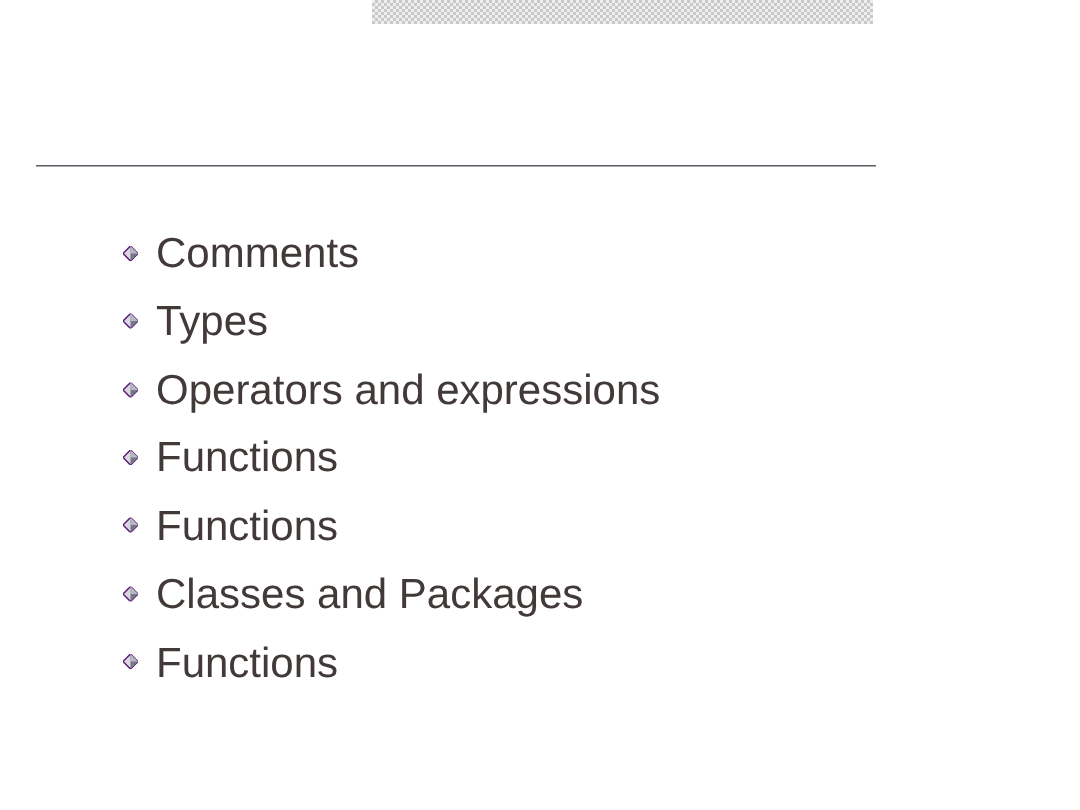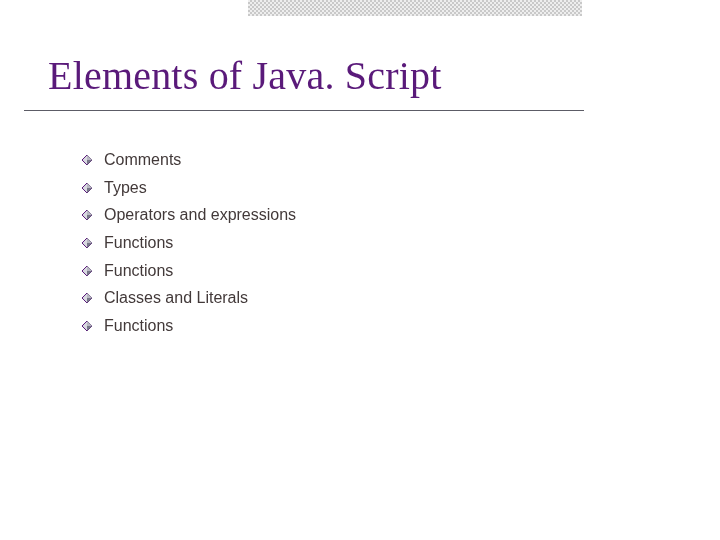--- a/index.html
+++ b/index.html
@@ -49,41 +49,40 @@
   }
   .list {
     position: absolute;
     left: 82px;
     top: 148px;
   }
   .list-item {
     display: flex;
     align-items: center;
     margin-bottom: 4px;
-    font-size: 16px;
+    font-size: 28px;
     color: #423939;
     line-height: 1.48;
   }
   .bullet-icon {
     width: 10px;
     height: 10px;
     margin-right: 12px;
     flex-shrink: 0;
   }
   .bullet-icon svg {
     display: block;
   }
 </style>
 </head>
 <body>
 <div class="slide">
 
   <div class="top-bar"></div>
 
-  <div class="title">Elements of Java. Script</div>
 
   <div class="rule"></div>
 
   <div class="list">
 
   <div class="list-item">
         <span class="bullet-icon">
           <svg viewBox="0 0 10 10" width="10" height="10">
   <polygon points="5,0 10,5 5,10 0,5" fill="#d8d8e0" stroke="#5a1a7a" stroke-width="1"></polygon>
   <polygon points="5,0 10,5 5,10" fill="#777788"></polygon>
@@ -133,21 +132,21 @@
         <span>Functions</span>
       </div>
       <div class="list-item">
         <span class="bullet-icon">
           <svg viewBox="0 0 10 10" width="10" height="10">
   <polygon points="5,0 10,5 5,10 0,5" fill="#d8d8e0" stroke="#5a1a7a" stroke-width="1"></polygon>
   <polygon points="5,0 10,5 5,10" fill="#777788"></polygon>
   <polygon points="5,0 10,5 5,5" fill="#b8b8c2"></polygon>
 </svg>
         </span>
-        <span>Classes and Literals</span>
+        <span>Classes and Packages</span>
       </div>
       <div class="list-item">
         <span class="bullet-icon">
           <svg viewBox="0 0 10 10" width="10" height="10">
   <polygon points="5,0 10,5 5,10 0,5" fill="#d8d8e0" stroke="#5a1a7a" stroke-width="1"></polygon>
   <polygon points="5,0 10,5 5,10" fill="#777788"></polygon>
   <polygon points="5,0 10,5 5,5" fill="#b8b8c2"></polygon>
 </svg>
         </span>
         <span>Functions</span>

